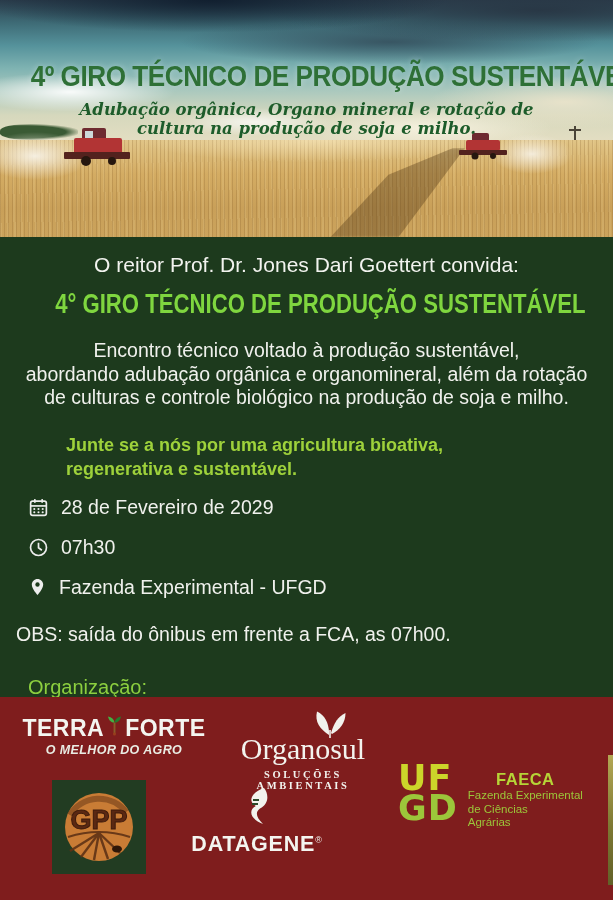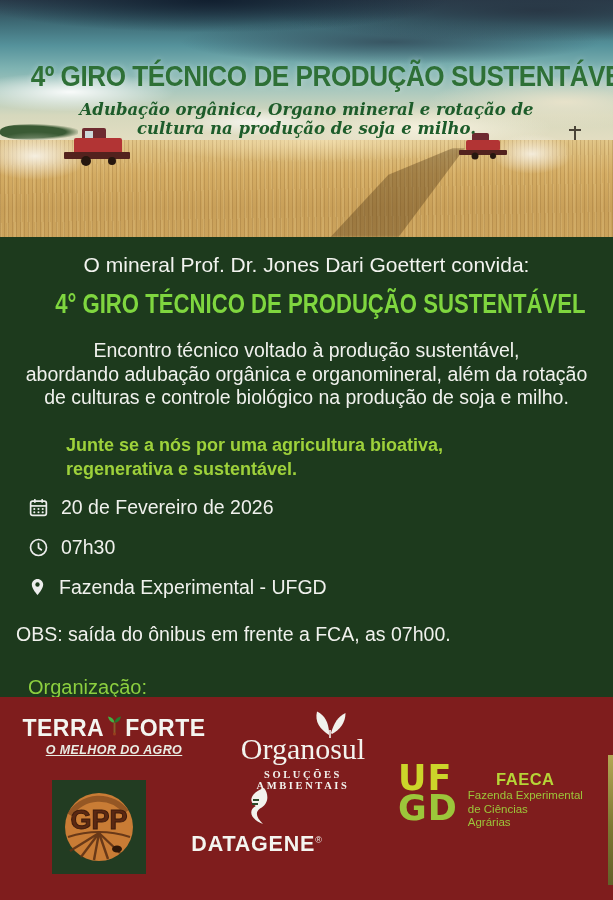--- a/index.html
+++ b/index.html
@@ -69,21 +69,21 @@
   .details li{display:flex;align-items:center;gap:12px;padding-left:28px;font-size:19.5px;margin-bottom:17px;color:#f0f1ed;}
   .details svg{flex:0 0 auto;display:block;}
   .obs{margin:24px 0 0;padding-left:16px;font-size:19.5px;color:#f0f1ed;}
   .org-label{margin:30px 0 0;padding-left:28px;font-size:20px;font-weight:500;}
   
   .logos{position:relative;width:613px;height:203px;background:#7f1d1d;}
   .logo{position:absolute;text-align:center;}
   .terra{left:28px;top:14px;width:172px;color:#f4f5f0;}
   .terra-name{display:flex;justify-content:center;align-items:flex-end;gap:1px;
     font-size:23px;font-weight:800;letter-spacing:.5px;line-height:24px;}
-  .terra-tag{margin-top:3px;font-size:12.5px;font-style:italic;font-weight:700;letter-spacing:.4px;color:#e9ece3;text-decoration:underline;}
+  .terra-tag{margin-top:3px;font-size:12.5px;font-style:italic;font-weight:700;letter-spacing:.4px;color:#e9ece3;}
   .organosul{left:220px;top:11px;width:166px;color:#f3f3ee;font-family:"Liberation Serif",serif;}
   .organosul-leaf{display:block;margin:0 auto -9px;transform:translateX(27px);}
   .organosul-name{font-size:30px;line-height:32px;}
   .organosul-tag{margin-top:4px;font-size:10.5px;font-weight:700;letter-spacing:2.6px;}
   .gpp-tile{left:52px;top:83px;width:94px;height:94px;background:#223c22;display:flex;align-items:center;justify-content:center;}
   .datagene{left:182px;top:90px;width:150px;color:#f4f5f0;}
   .datagene-name{font-size:21.5px;font-weight:800;letter-spacing:.8px;line-height:22px;}
   .datagene-reg{font-size:9px;vertical-align:super;font-weight:400;}
   .ufgd{left:398px;top:66px;display:flex;gap:10px;text-align:left;}
   .ufgd-mark{font-weight:800;font-size:35px;line-height:30px;letter-spacing:1px;font-family:"DejaVu Sans",sans-serif;}
@@ -129,21 +129,21 @@
     <div class="hero-text">
       <h1 class="hero-title" style="color:#2e7036;">4º GIRO TÉCNICO DE PRODUÇÃO SUSTENTÁVEL</h1>
       <p class="hero-sub" style="color:#1d5c2a;font-style:italic;">
         <span>Adubação orgânica, Organo mineral e rotação de</span><br>
         <span>cultura na produção de soja e milho.</span>
       </p>
     </div>
   </header>
 
   <section class="invite">
-    <p class="intro">O mineral Prof. Dr. Jones Dari Goettert convida:</p>
+    <p class="intro">O reitor Prof. Dr. Jones Dari Goettert convida:</p>
     <h2 class="event-title" style="color:#7fd63f;">4° GIRO TÉCNICO DE PRODUÇÃO SUSTENTÁVEL</h2>
     <p class="desc">
       <span>Encontro técnico voltado à produção sustentável,</span><br>
       <span>abordando adubação orgânica e organomineral, além da rotação</span><br>
       <span>de culturas e controle biológico na produção de soja e milho.</span>
     </p>
     <p class="cta" style="color:#9ed13b;">
       <span>Junte se a nós por uma agricultura bioativa,</span><br>
       <span>regenerativa e sustentável.</span>
     </p>
@@ -158,21 +158,21 @@
             <g fill="#ededed" stroke="none">
               <circle cx="6" cy="11.5" r="1"></circle>
                 <circle cx="10" cy="11.5" r="1"></circle>
                 <circle cx="14" cy="11.5" r="1"></circle>
               <circle cx="6" cy="14.5" r="1"></circle>
                 <circle cx="10" cy="14.5" r="1"></circle>
                 <circle cx="14" cy="14.5" r="1"></circle>
             </g>
           </svg>
         </span>
-        <span>20 de Fevereiro de 2026</span>
+        <span>28 de Fevereiro de 2029</span>
       </li>
       <li>
         <span>
           <svg width="21" height="21" viewBox="0 0 20 20" fill="none" stroke="#ededed" stroke-width="1.6">
             <circle cx="10" cy="10" r="7.6"></circle>
             <polyline points="10,5.5 10,10.2 13.2,12.6"></polyline>
           </svg>
         </span>
         <span>07h30</span>
       </li>

